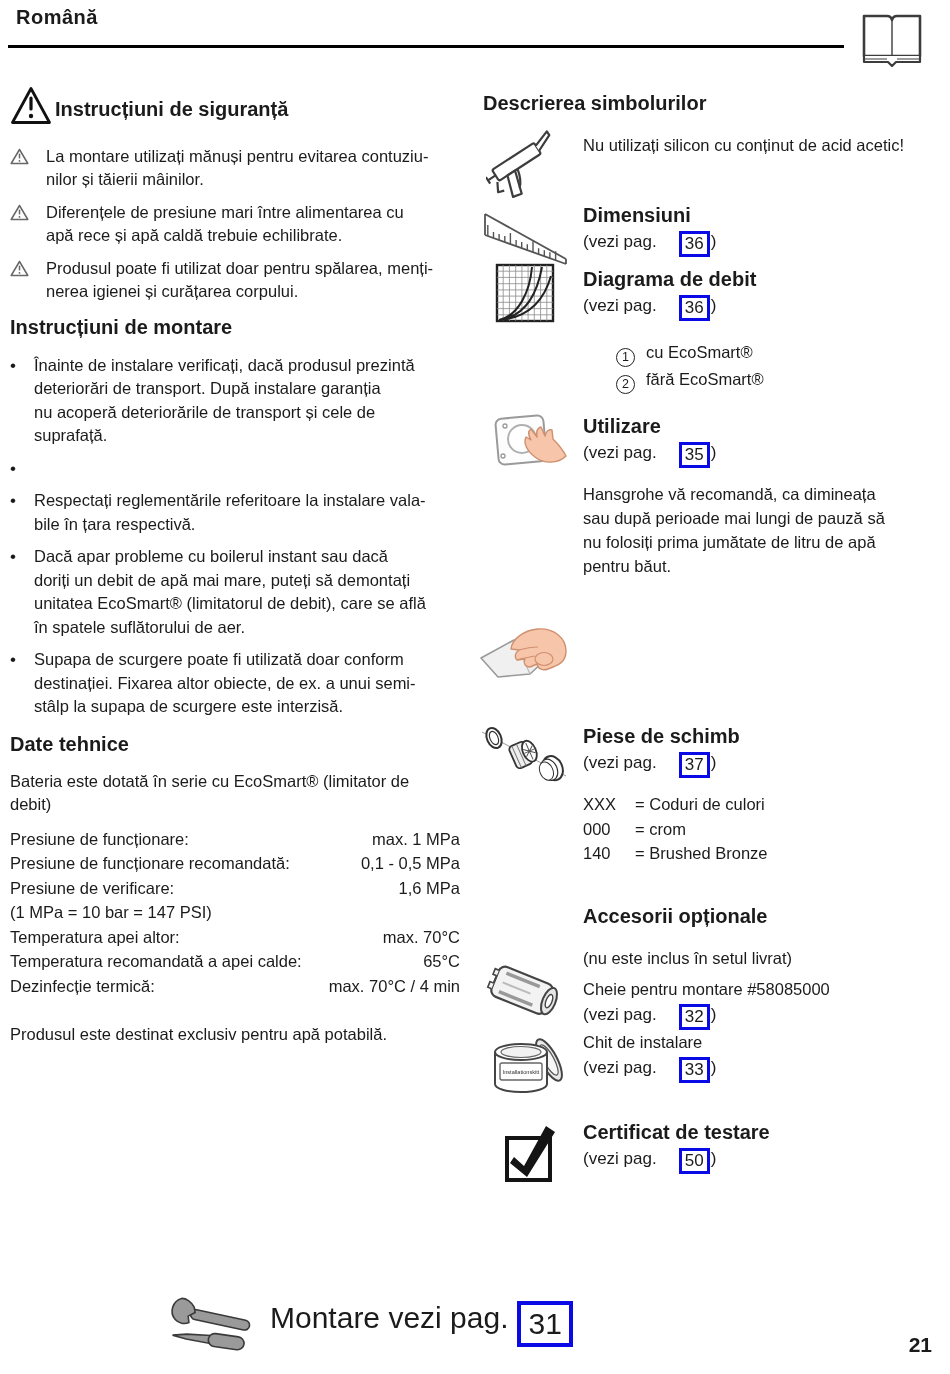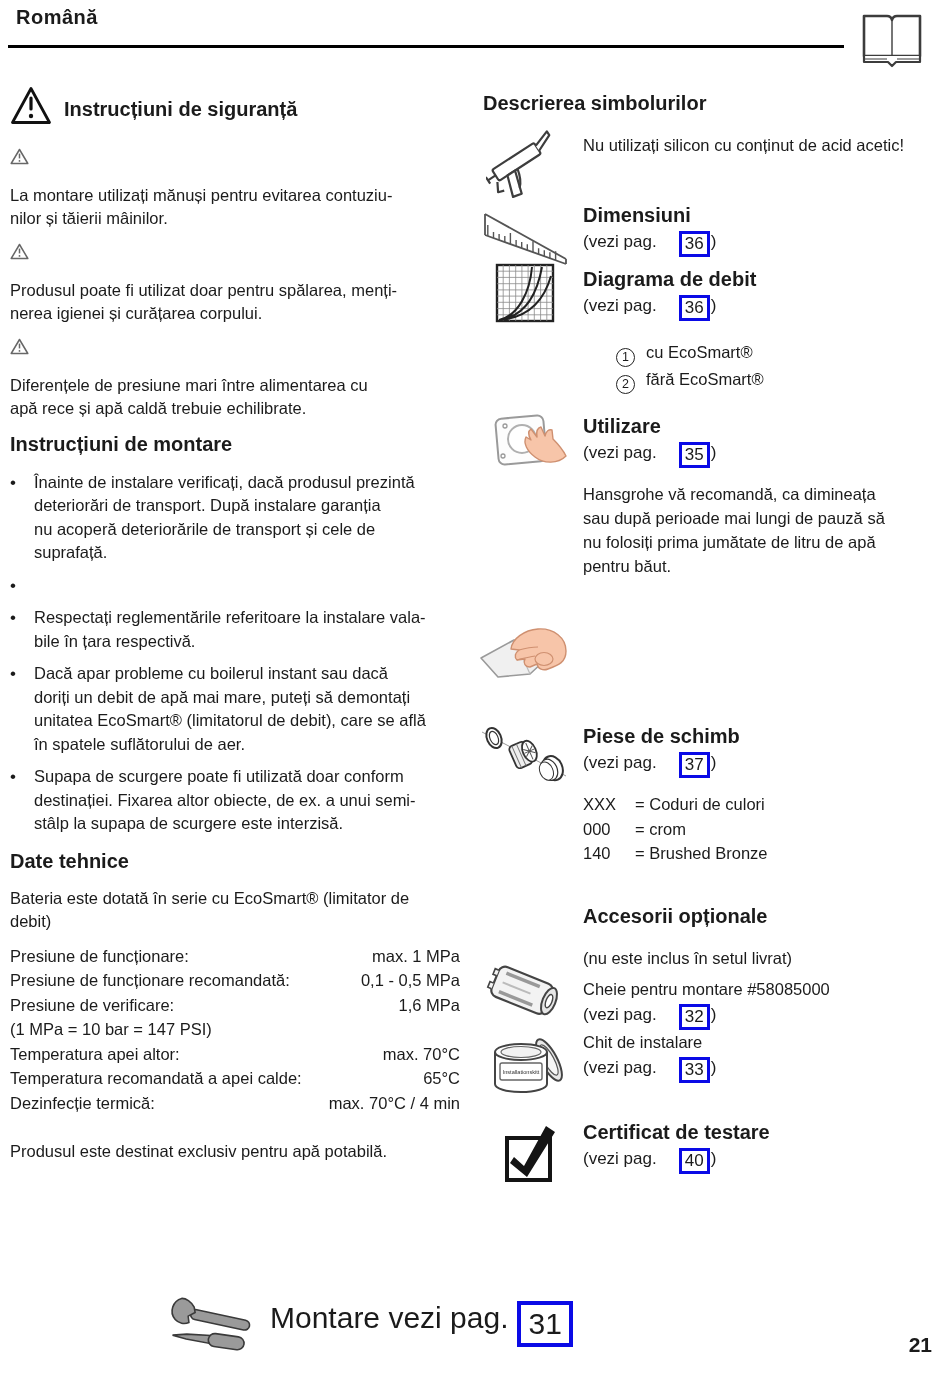--- a/index.html
+++ b/index.html
@@ -5,23 +5,23 @@
   html,body{margin:0;padding:0;background:#fff;}
   .page{position:relative;width:950px;height:1374px;background:#fff;overflow:hidden;
         font-family:"Liberation Sans","DejaVu Sans",sans-serif;color:#1b1b1b;}
   .abs{position:absolute;}
   
   .title{position:absolute;top:6px;left:16px;width:100%;text-align:left;
          font-size:20px;font-weight:bold;letter-spacing:.5px;}
   .rule{position:absolute;left:8px;top:45px;width:836px;height:3px;background:#000;}
   
   .col-left{position:absolute;left:10px;top:86px;width:450px;font-size:16.5px;line-height:23.5px;}
-  .h-safety{display:flex;align-items:center;gap:12px;margin-bottom:12px;}
+  .h-safety{display:flex;align-items:center;gap:3px;margin-bottom:12px;}
   .h-big{font-size:20px;font-weight:bold;}
-  .warn{display:flex;margin-bottom:9px;flex-direction:column;}
+  .warn{display:flex;margin-bottom:9px;}
   .warn-ic{flex:0 0 36px;padding-top:3px;}
   .pre{white-space:pre-line;}
   .h2{font-size:20px;font-weight:bold;line-height:27px;}
   .h2.montare{margin:10px 0 13px;}
   .h2.date{margin:12px 0 12px;}
   .bul{display:flex;margin-bottom:9px;}
   .bul-dot{flex:0 0 24px;font-size:17px;}
   .spec{display:flex;justify-content:space-between;line-height:24.6px;}
   .note{margin-top:24px;}
   
@@ -84,33 +84,33 @@
 nilor și tăierii mâinilor.</span>
     </div>
     <div class="warn">
       <span class="warn-ic">
         <svg width="19" height="17" viewBox="0 0 19 17">
             <path d="M9.5 1.5 L17.8 15.5 H1.2 Z" fill="#fff" stroke="#676767" stroke-width="1.5" stroke-linejoin="round"></path>
             <path d="M9.5 5.6 v4.8" stroke="#676767" stroke-width="1.5"></path>
             <circle cx="9.5" cy="12.9" r="0.9" fill="#676767"></circle>
           </svg>
       </span>
-      <span class="pre">Produsul poate fi utilizat doar pentru spălarea, menți-
-nerea igienei și curățarea corpului.</span>
+      <span class="pre">Diferențele de presiune mari între alimentarea cu
+apă rece și apă caldă trebuie echilibrate.</span>
     </div>
     <div class="warn">
       <span class="warn-ic">
         <svg width="19" height="17" viewBox="0 0 19 17">
             <path d="M9.5 1.5 L17.8 15.5 H1.2 Z" fill="#fff" stroke="#676767" stroke-width="1.5" stroke-linejoin="round"></path>
             <path d="M9.5 5.6 v4.8" stroke="#676767" stroke-width="1.5"></path>
             <circle cx="9.5" cy="12.9" r="0.9" fill="#676767"></circle>
           </svg>
       </span>
-      <span class="pre">Diferențele de presiune mari între alimentarea cu
-apă rece și apă caldă trebuie echilibrate.</span>
+      <span class="pre">Produsul poate fi utilizat doar pentru spălarea, menți-
+nerea igienei și curățarea corpului.</span>
     </div>
 
     <div class="h2 montare">Instrucțiuni de montare</div>
 
     <div class="bul">
       <span class="bul-dot">•</span>
       <span class="pre">Înainte de instalare verificați, dacă produsul prezintă
 deteriorări de transport. După instalare garanția
 nu acoperă deteriorările de transport și cele de
 suprafață.</span>
@@ -337,21 +337,21 @@
 
   <div class="abs" style="left:503px;top:1118px;">
     <svg width="58" height="66" viewBox="0 0 58 66">
       <rect x="4" y="20" width="43" height="42" fill="#fff" stroke="#141414" stroke-width="4"></rect>
       <path d="M11 39 L21 48 L43 8 L52 14 L24 59 L7 45 Z" fill="#141414"></path>
     </svg>
   </div>
   <div class="abs" style="left:583px;top:1119px;">
     <div class="sym-title">Certificat de testare</div>
     <div class="ref">
-      <span>(vezi pag.</span><span class="pgbox">40</span><span>)</span>
+      <span>(vezi pag.</span><span class="pgbox">50</span><span>)</span>
     </div>
   </div>
 
   <div class="abs" style="left:168px;top:1292px;">
     <svg width="96" height="64" viewBox="0 0 96 64">
       <g transform="rotate(12 48 28)" fill="#9a9a9a" stroke="#3a3a3a" stroke-width="1.6">
         <rect x="22" y="22" width="60" height="10" rx="5"></rect>
         <path d="M10 14 C2 18 0 30 8 36 C12 39 18 39 22 36 L20 30 L26 25 L24 20 C20 15 14 13 10 14 Z"></path>
       </g>
       <g transform="rotate(8 46 50)" fill="#9a9a9a" stroke="#3a3a3a" stroke-width="1.6">

